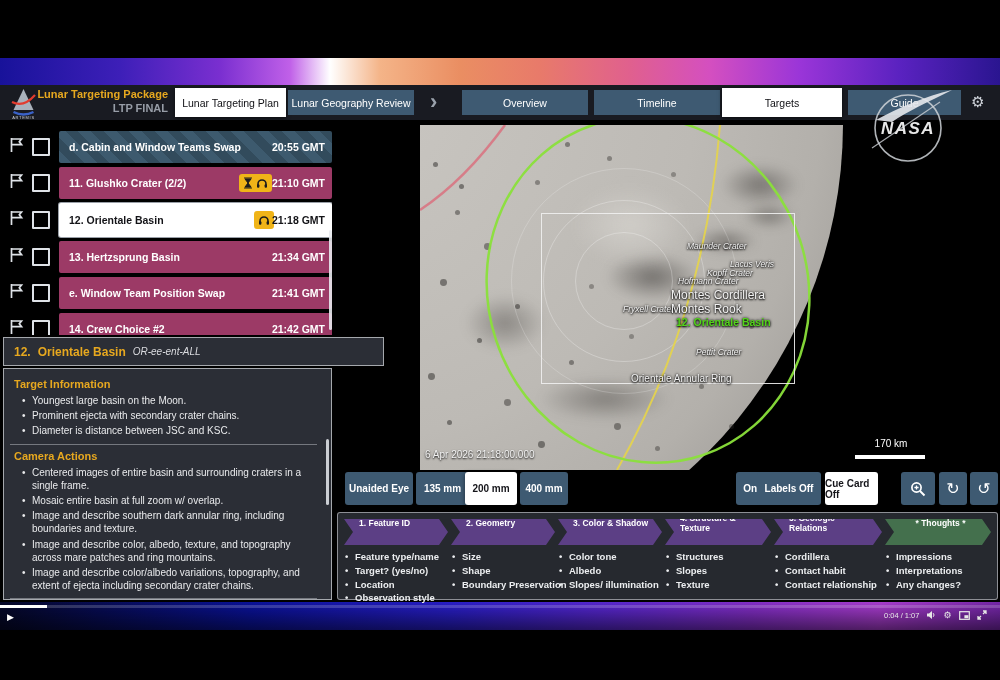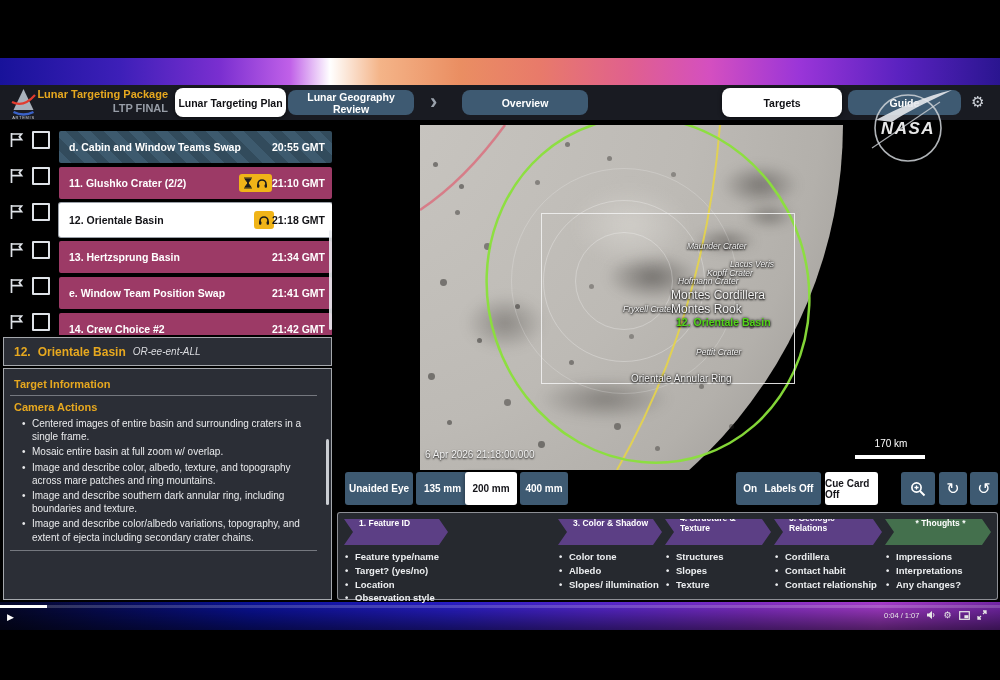--- a/index.html
+++ b/index.html
@@ -13,43 +13,43 @@
       #f4b488 38%,#ea8e62 46%,#e87a6a 54%,#e0608e 63%,#d44fc0 71%,#9a35d8 80%,#5a22c0 90%,#2a1590 100%);}
   #grad-bottom{left:0;top:602px;width:1000px;height:28px;
     background:linear-gradient(90deg,#05082a 0%,#0a12a0 25%,#2a1fd0 45%,#5a28d8 60%,#8830d0 75%,#b03fd8 88%,#7a28b0 100%);}
   #grad-bottom::after{content:"";position:absolute;inset:0;background:linear-gradient(180deg,rgba(0,0,0,.05),rgba(0,0,0,.55));}
 
   
   #app-header{left:0;top:85px;width:1000px;height:35px;background:#191b22;}
   #title-block{left:36px;top:88px;width:132px;text-align:right;line-height:1.25;}
   #app-title{color:#e7a81f;font-size:11px;font-weight:bold;}
   #app-subtitle{color:#979da7;font-size:11px;font-weight:bold;}
-  .tab{display:flex;align-items:center;justify-content:center;font-size:10.5px;font-weight:bold;
-    color:#fff;background:#3e5a72;border-radius:8px;text-align:center;}
+  .tab{display:flex;align-items:center;justify-content:center;font-size:10.5px;font-weight:normal;
+    color:#fff;background:#3e5a72;border-radius:0;text-align:center;}
   .tab.active{background:#fff;color:#101014;box-shadow:0 1px 4px rgba(0,0,0,.6);}
   #chevron-next{color:#9aa2ac;font-size:22px;font-weight:bold;line-height:1;}
 
   
   #sidebar{left:8px;top:125px;width:324px;height:210px;overflow:hidden;}
-  .side-row{position:absolute;left:0;width:324px;height:32px;display:flex;}
+  .side-row{position:absolute;left:0;width:324px;height:32px;display:flex;align-items:center;}
   .flag{width:24px;flex:0 0 24px;}
   .cbx{width:14px;height:14px;border:2px solid #dfe3e8;border-radius:1px;flex:0 0 14px;margin-right:9px;background:rgba(0,0,0,.25);}
   .bar{flex:1;height:100%;border-radius:2px;position:relative;display:flex;align-items:center;
     color:#fff;font-size:10.5px;font-weight:bold;padding-left:10px;box-sizing:border-box;}
   .bar .t{position:absolute;right:7px;}
   .bar.magenta{background:#9c3a66;}
   .bar.striped{background:repeating-linear-gradient(45deg,#3d5a6e 0 9px,#324b5c 9px 18px);}
   .bar.selected{background:#fff;color:#131317;box-shadow:0 0 0 1px #9aa0a8;}
   .badge{position:absolute;background:#f0b418;border-radius:3px;height:18px;display:flex;align-items:center;
     padding:0 4px;gap:3px;}
   #side-scroll{left:329px;top:230px;width:3px;height:100px;background:#e8eaee;border-radius:2px;opacity:.9;}
 
   
   .panel{background:#2b2e36;border:1px solid rgba(230,233,238,.65);box-sizing:border-box;}
-  #detail-title{left:3px;top:337px;width:329px;height:29px;display:flex;align-items:center;padding:0 10px;gap:7px;}
+  #detail-title{left:3px;top:337px;width:381px;height:29px;display:flex;align-items:center;padding:0 10px;gap:7px;}
   #detail-title .num,#detail-title .name{color:#e7a81f;font-weight:bold;font-size:12px;}
   #detail-title .pron{color:#d9dade;font-style:italic;font-size:10px;}
   #detail-body{left:3px;top:368px;width:329px;height:232px;padding:7px 14px 0 10px;overflow:hidden;position:relative;}
   #detail-body h3{margin:2px 0 4px 0;color:#e7a81f;font-size:11px;font-weight:bold;}
   #detail-body ul{margin:0 0 6px 0;padding:0 0 0 8px;list-style:none;}
   #detail-body li{color:#e9eaec;font-size:10px;line-height:1.32;margin-bottom:2px;padding-left:10px;position:relative;}
   #detail-body li::before{content:"•";position:absolute;left:0;top:0;}
   .sep{border:none;border-top:1px solid rgba(230,233,238,.4);margin:5px 0 5px -4px;}
   #detail-scroll{position:absolute;right:2px;top:70px;width:3px;height:66px;background:#e8eaee;border-radius:2px;opacity:.85;}
 
@@ -120,20 +120,21 @@
   <div id="title-block" class="abs">
     <div id="app-title">Lunar Targeting Package</div>
     <div id="app-subtitle">LTP FINAL</div>
   </div>
 
   <div class="abs tab active" style="left:175px;top:88px;width:111px;height:29px;">Lunar Targeting Plan</div>
   <div class="abs tab" style="left:288px;top:90px;width:126px;height:25px;">Lunar Geography Review</div>
   <div id="chevron-next" class="abs" style="left:430px;top:91px;">›</div>
 
   <div class="abs tab" style="left:462px;top:90px;width:126px;height:25px;">Overview</div>
+  <div class="abs tab" style="left:594px;top:90px;width:126px;height:25px;">Timeline</div>
   <div class="abs tab active" style="left:722px;top:88px;width:120px;height:29px;">Targets</div>
   <div class="abs tab" style="left:848px;top:90px;width:113px;height:25px;">Guide</div>
   <div id="header-gear" class="abs">⚙</div>
 
   <div id="sidebar" class="abs">
 
     <div class="side-row" style="top:6px;">
       <span class="flag"><svg width="17" height="18" viewBox="0 0 17 18">
             <path d="M3.5 2v14M3.5 3h10l-2.2 2.8 2.2 2.8h-10" fill="none" stroke="#dfe3e8" stroke-width="1.7"></path>
           </svg></span>
@@ -219,27 +220,32 @@
   <div id="side-scroll" class="abs"></div>
 
   <div id="detail-title" class="abs panel">
     <span class="num">12.</span>
     <span class="name">Orientale Basin</span>
     <span class="pron">OR-ee-ent-ALL</span>
   </div>
 
   <div id="detail-body" class="abs panel">
     <h3>Target Information</h3>
+    <ul>
+      <li>Youngest large basin on the Moon.</li>
+      <li>Prominent ejecta with secondary crater chains.</li>
+      <li>Diameter is distance between JSC and KSC.</li>
+    </ul>
     <hr class="sep">
     <h3>Camera Actions</h3>
     <ul>
       <li>Centered images of entire basin and surrounding craters in a single frame.</li>
       <li>Mosaic entire basin at full zoom w/ overlap.</li>
+      <li>Image and describe southern dark annular ring, including boundaries and texture.</li>
       <li>Image and describe color, albedo, texture, and topography across mare patches and ring mountains.</li>
-      <li>Image and describe southern dark annular ring, including boundaries and texture.</li>
       <li>Image and describe color/albedo variations, topography, and extent of ejecta including secondary crater chains.</li>
     </ul>
     <hr class="sep">
 
     <div id="detail-scroll"></div>
   </div>
 
   <div id="map" class="abs">
     <div id="moon-disc"></div>
 
@@ -324,20 +330,28 @@
     <div class="cue-col" style="left:6px;width:104px;">
       <div class="ribbon purple">1. Feature ID</div>
       <ul>
         <li>Feature type/name</li>
         <li>Target? (yes/no)</li>
         <li>Location</li>
         <li>Observation style</li>
       </ul>
     </div>
 
+    <div class="cue-col" style="left:113px;width:104px;">
+      <div class="ribbon purple">2. Geometry</div>
+      <ul>
+        <li>Size</li>
+        <li>Shape</li>
+        <li>Boundary Preservation</li>
+      </ul>
+    </div>
 
     <div class="cue-col" style="left:220px;width:104px;">
       <div class="ribbon purple">3. Color &amp; Shadow</div>
       <ul>
         <li>Color tone</li>
         <li>Albedo</li>
         <li>Slopes/ illumination</li>
       </ul>
     </div>
 

